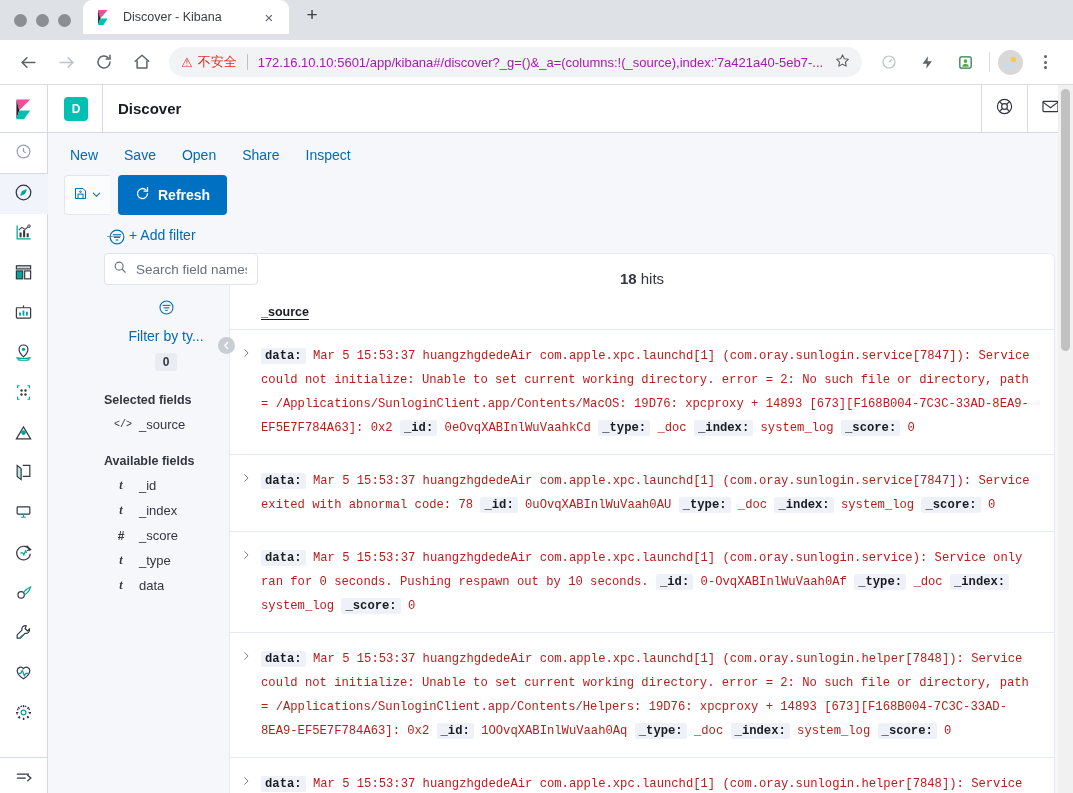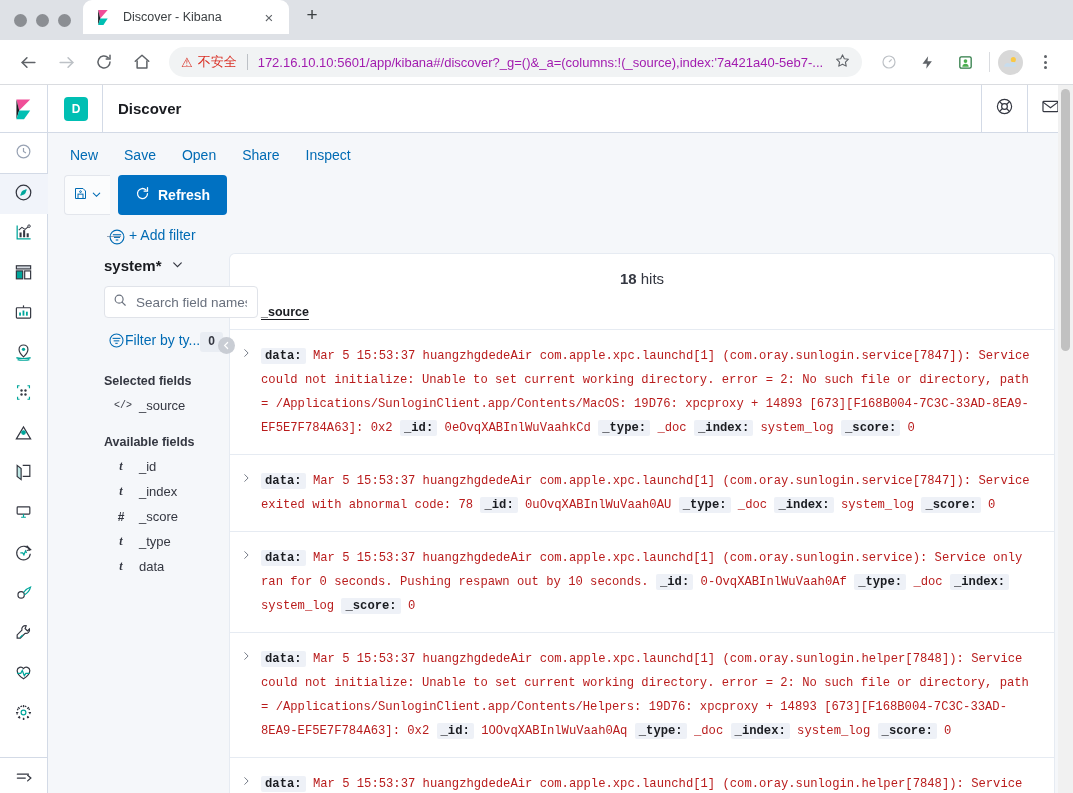--- a/index.html
+++ b/index.html
@@ -242,23 +242,24 @@
     gap: 7px;
   }
   .field-search input {
     border: none; outline: none; background: transparent;
     font-size: 13.5px; color: #343741;
     font-family: "Liberation Sans", sans-serif;
     width: 100%; min-width: 0;
   }
   .field-search input::placeholder { color: #69707d; }
   .filter-by-type {
-    display: flex; gap: 0;
+    display: flex; align-items: center; gap: 9px;
     padding: 14px 0 0 4px;
     font-size: 14px;
+    flex-direction: column;
   }
   .fbt-label { color: #006bb4; }
   .fbt-count {
     background: #e9edf3; color: #343741;
     border-radius: 3px;
     font-size: 12px; font-weight: bold;
     padding: 2px 8px;
   }
   .field-group-title {
     font-size: 12.5px; font-weight: bold; color: #343741;
@@ -693,28 +694,20 @@
               <line x1="10.3" y1="16" x2="13.7" y2="16"></line>
             </svg>
         </span>
         <span class="filter-dash">—</span>
         <a class="addfilter" href="#">+ Add filter</a>
       </div>
 
       <div class="content">
 
         <div class="fieldpanel">
-          <div class="index-pattern">
-            <span>system*</span>
-            <span>
-              <svg width="13" height="13" viewBox="0 0 24 24" fill="none" stroke="#343741" stroke-width="2.2" stroke-linecap="round">
-                  <polyline points="5,9 12,16 19,9"></polyline>
-                </svg>
-            </span>
-          </div>
 
           <div class="field-search">
             <span>
               <svg width="14" height="14" viewBox="0 0 24 24" fill="none" stroke="#69707d" stroke-width="2">
                   <circle cx="10.5" cy="10.5" r="6.8"></circle>
                   <line x1="15.5" y1="15.5" x2="21" y2="21" stroke-linecap="round"></line>
                 </svg>
             </span>
             <input type="text" placeholder="Search field names" style="">
           </div>

